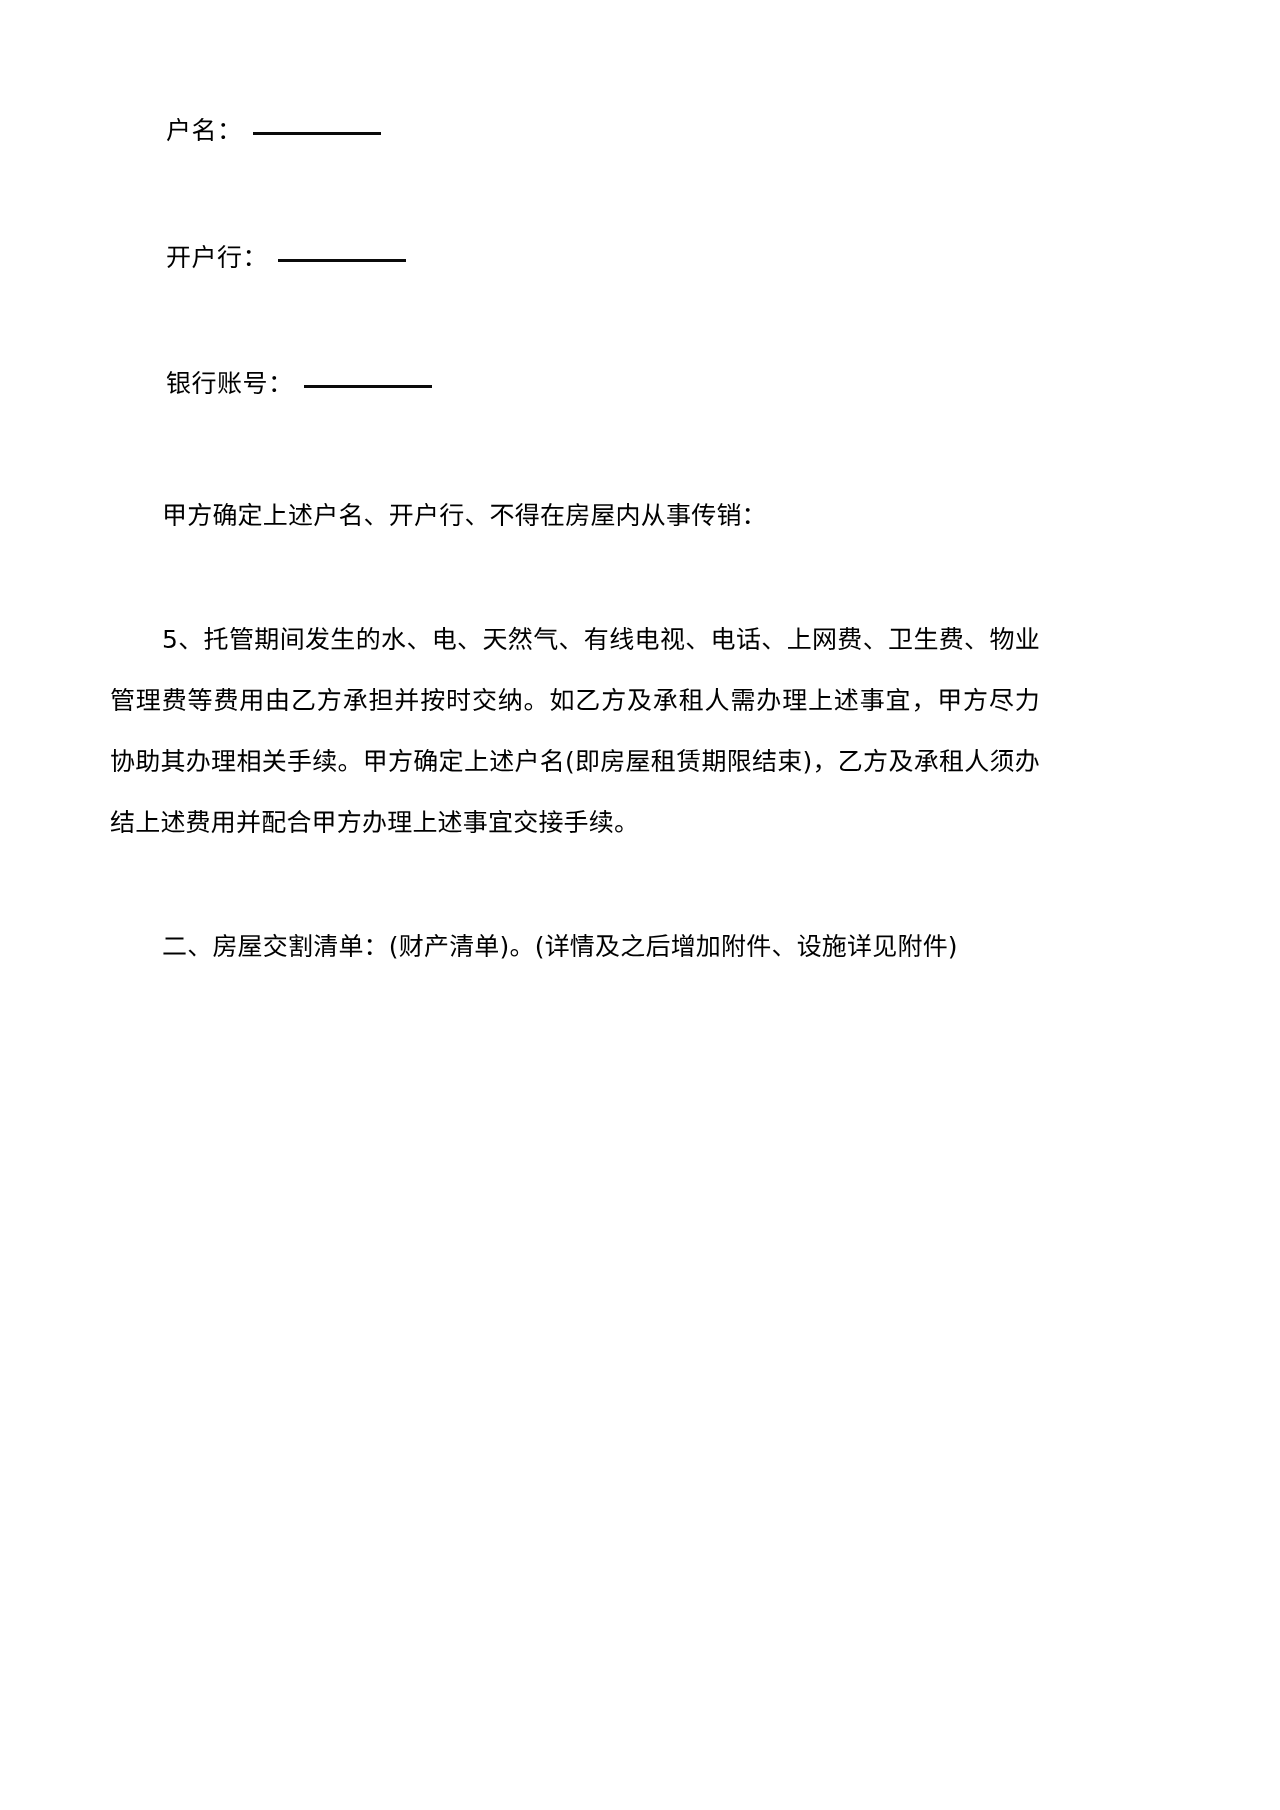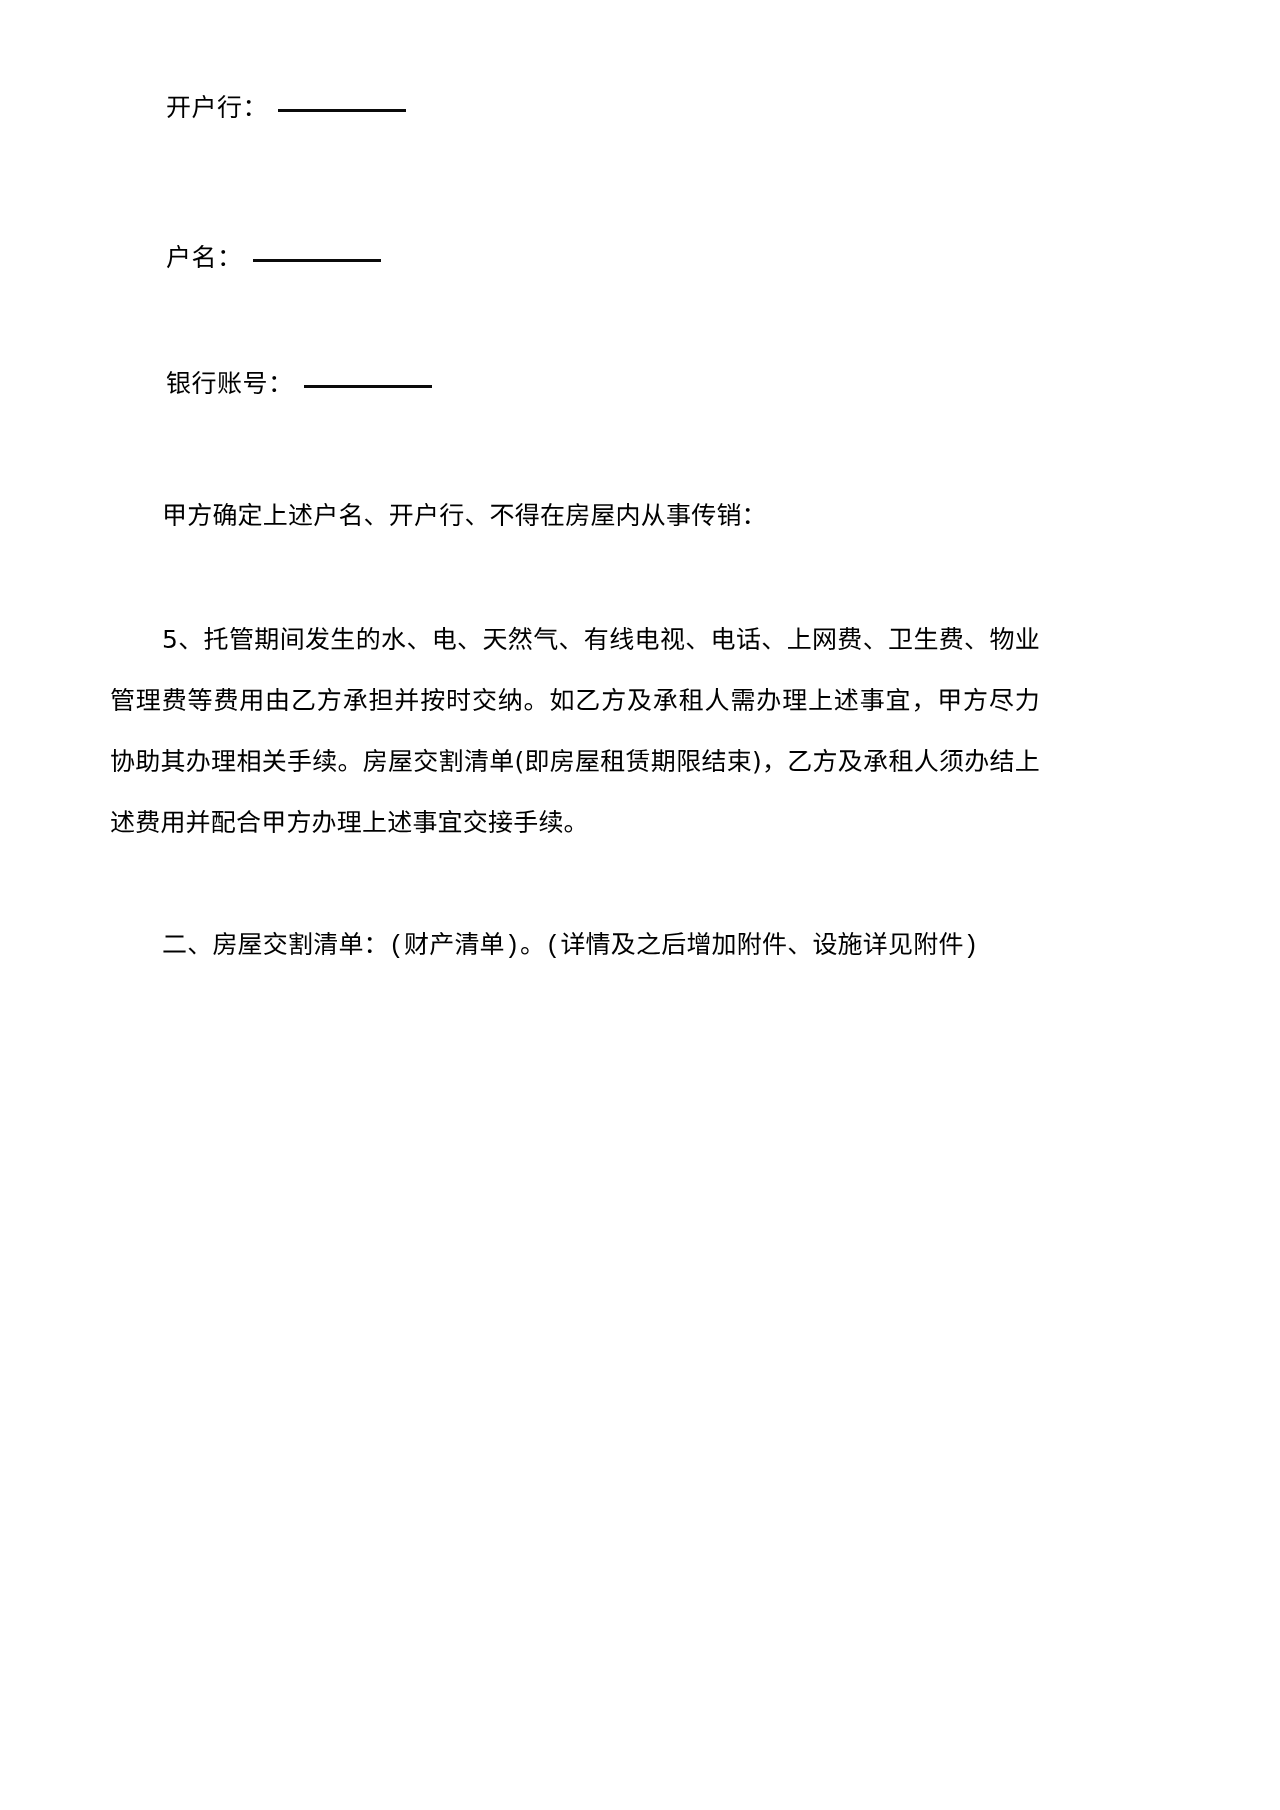--- a/index.html
+++ b/index.html
@@ -67,49 +67,49 @@
   }
 
   .para-indent {
     text-indent: 52px;
   }
 
   .p-confirm  { margin-top: 82px; }
   .p-clause4  { margin-top: 63px; }
   .p-clause5  { margin-top: 63px; }
   .p-clause6  { margin-top: 63px; }
-  .p-section2 { margin-top: 63px; font-family: Liberation Mono, monospace; }
+  .p-section2 { margin-top: 63px; }
 
   .p-confirm, .p-section2 {
     white-space: nowrap;
   }
 </style>
 </head>
 <body>
 
 <div class="page">
   <div class="content">
 
-    <div class="field-row f-kaihu">
-      <span class="field-label">开户行：</span>
+    <div class="field-row f-huming">
+      <span class="field-label">户名：</span>
       <span class="field-blank"></span>
     </div>
 
-    <div class="field-row f-huming">
-      <span class="field-label">户名：</span>
+    <div class="field-row f-kaihu">
+      <span class="field-label">开户行：</span>
       <span class="field-blank"></span>
     </div>
 
     <div class="field-row f-yinhang">
       <span class="field-label">银行账号：</span>
       <span class="field-blank"></span>
     </div>
 
     <p class="para p-confirm para-indent">甲方确定上述户名、开户行、不得在房屋内从事传销：</p>
 
 
-    <p class="para p-clause5 para-indent"><span>5、</span><span>托管期间发生的水、电、天然气、有线电视、电话、上网费、卫生费、物业管理费等费用由乙方承担并按时交纳。如乙方及承租人需办理上述事宜，甲方尽力协助其办理相关手续。房屋交割清单(即房屋租赁期限结束)，乙方及承租人须办结上述费用并配合甲方办理上述事宜交接手续。</span></p>
+    <p class="para p-clause5 para-indent"><span>5、</span><span>托管期间发生的水、电、天然气、有线电视、电话、上网费、卫生费、物业管理费等费用由乙方承担并按时交纳。如乙方及承租人需办理上述事宜，甲方尽力协助其办理相关手续。甲方确定上述户名(即房屋租赁期限结束)，乙方及承租人须办结上述费用并配合甲方办理上述事宜交接手续。</span></p>
 
 
     <p class="para p-section2 para-indent">二、房屋交割清单：(财产清单)。(详情及之后增加附件、设施详见附件)</p>
 
   </div>
 </div>
 
 </body></html>

